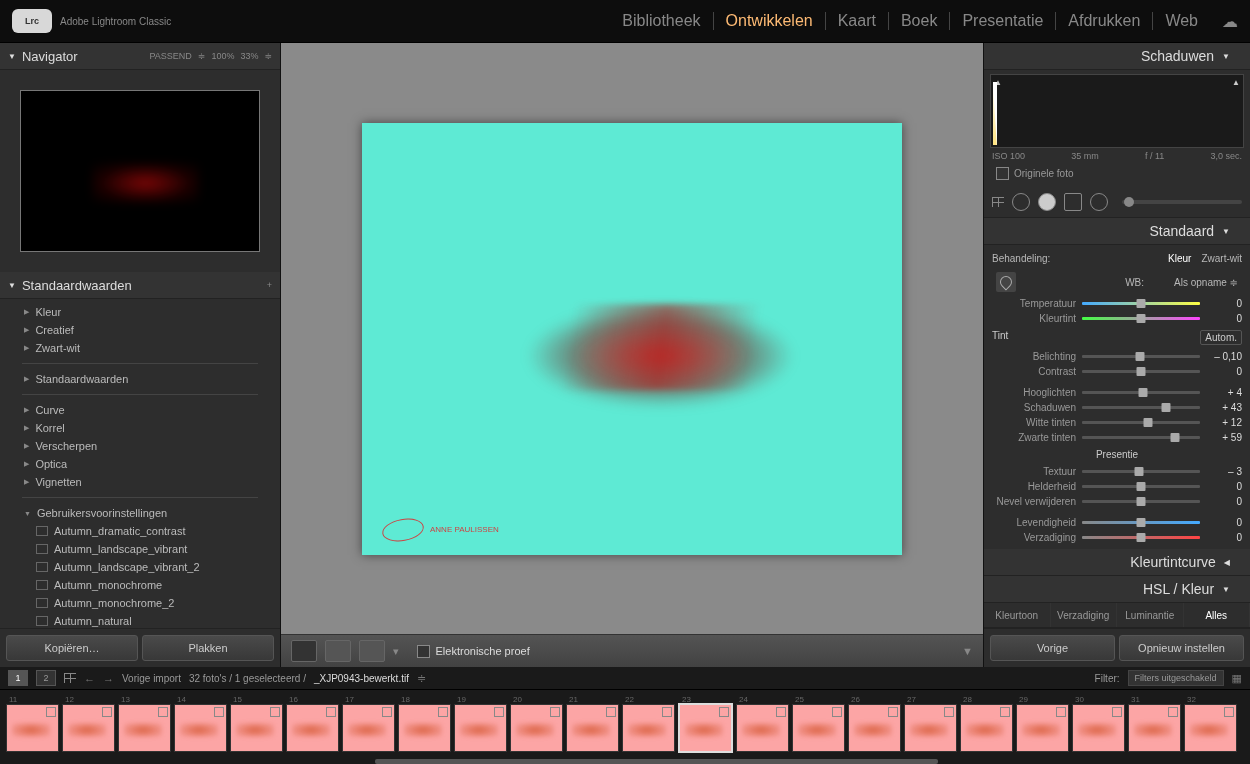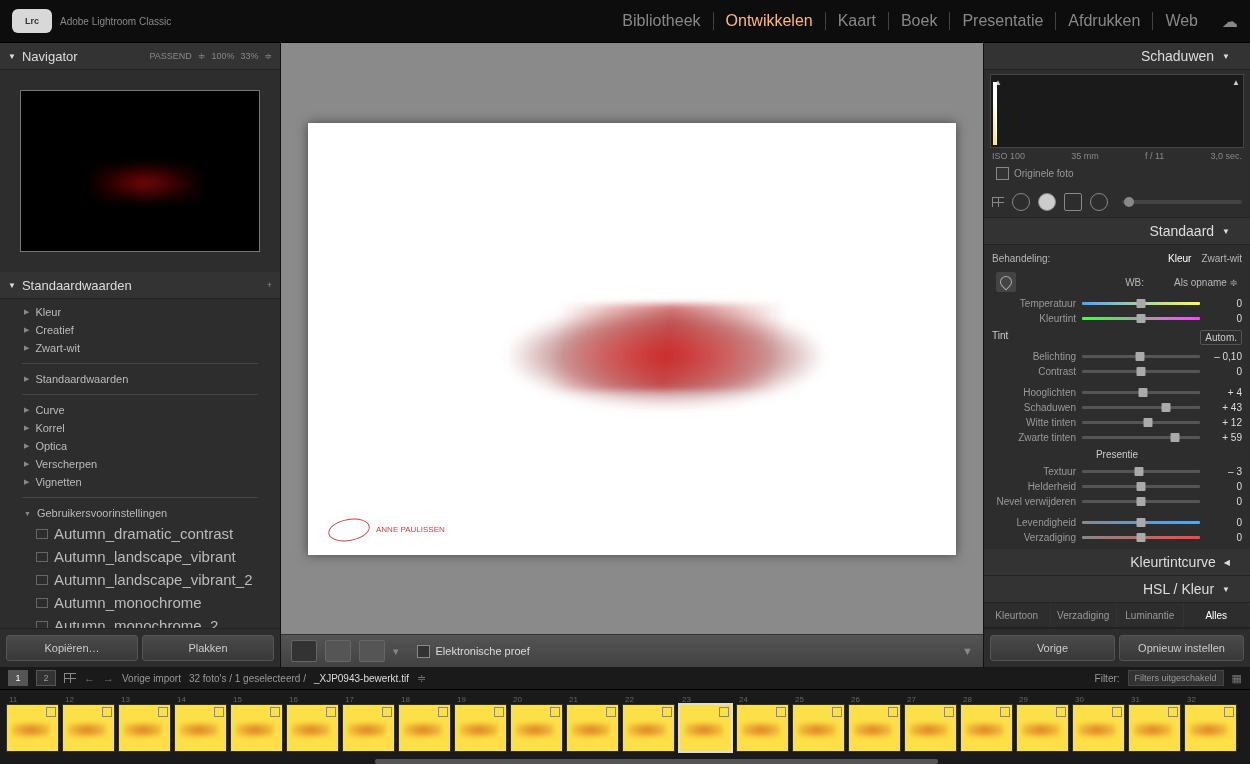--- a/index.html
+++ b/index.html
@@ -16,27 +16,27 @@
 .panel-head{height:26px;background:#333;display:flex;align-items:center;padding:0 8px;font-size:13px;color:#ddd;border-bottom:1px solid #222}
 .panel-head .tri{margin-right:6px;font-size:8px}
 .panel-head .extras{margin-left:auto;font-size:9px;color:#888;display:flex;gap:6px}
 .nav-preview{padding:20px 6px;display:flex;justify-content:center}
 .nav-img{width:238px;height:160px;border:1px solid #777;background:#000;position:relative}
 .car-shape{position:absolute;left:30%;top:45%;width:45%;height:25%;background:radial-gradient(ellipse at center,rgba(200,10,10,0.6),rgba(80,0,0,0.3) 60%,transparent);filter:blur(4px)}
 .presets{flex:1;overflow:hidden;padding:4px 8px}
 .preset-item{padding:3px 0 3px 16px;font-size:11px;color:#bbb;cursor:pointer;display:flex;align-items:center}
 .preset-item .arr{font-size:7px;margin-right:6px;color:#888}
 .preset-divider{border-top:1px solid #444;margin:6px 14px}
-.user-preset{padding:3px 0 3px 28px;font-size:15px;color:#bbb;display:flex;align-items:center;gap:6px}
+.user-preset{padding:3px 0 3px 28px;font-size:11px;color:#bbb;display:flex;align-items:center;gap:6px}
 .user-preset .ic{width:10px;height:8px;border:1px solid #666;display:inline-block}
 .btn-row{display:flex;gap:4px;padding:6px;border-top:1px solid #222}
 .btn{flex:1;height:24px;background:linear-gradient(#4a4a4a,#383838);border:1px solid #555;border-radius:3px;display:flex;align-items:center;justify-content:center;font-size:11px;color:#ccc;cursor:pointer}
 .center{flex:1;background:#8a8a8a;display:flex;flex-direction:column}
 .canvas{flex:1;display:flex;align-items:center;justify-content:center;padding:0 8px}
-.photo{width:648px;height:432px;background:#ffffff;position:relative;box-shadow:0 0 10px rgba(0,0,0,0.5)}
+.photo{width:540px;height:432px;background:#5eead4;position:relative;box-shadow:0 0 10px rgba(0,0,0,0.5)}
 .photo .car{position:absolute;left:25%;top:38%;width:55%;height:32%;background:radial-gradient(ellipse 60% 50% at 55% 50%,rgba(220,15,15,0.75),rgba(120,5,5,0.4) 50%,transparent 75%);filter:blur(6px)}
 .photo .car2{position:absolute;left:38%;top:42%;width:35%;height:20%;background:linear-gradient(90deg,transparent,rgba(180,10,10,0.5),transparent);filter:blur(3px);transform:skewX(-8deg)}
 .sig{position:absolute;left:20px;bottom:14px;color:#c44;font-size:8px;display:flex;align-items:center;gap:6px}
 .sig-mark{width:40px;height:20px;border:1px solid #c44;border-radius:50%;position:relative;transform:rotate(-10deg)}
 .toolbar{height:32px;background:linear-gradient(#545454,#424242);display:flex;align-items:center;padding:0 10px;gap:8px;border-top:1px solid #333}
 .tool-btn{width:24px;height:20px;background:#555;border:1px solid #666;border-radius:2px;cursor:pointer}
 .tool-btn.active{background:#333}
 .proof{display:flex;align-items:center;gap:6px;font-size:11px;color:#ddd;margin-left:10px}
 .proof-chk{width:11px;height:11px;border:1px solid #888;background:#333}
 .right{width:266px;background:#2d2d2d;border-left:1px solid #111;display:flex;flex-direction:column;overflow:hidden}
@@ -77,21 +77,21 @@
 .hsl-tabs span.active{color:#fff}
 .bottom{height:98px;background:#1a1a1a;display:flex;flex-direction:column}
 .info-row{height:22px;display:flex;align-items:center;padding:0 8px;font-size:10px;color:#999;border-bottom:1px solid #000;gap:8px}
 .info-row .pg{width:18px;height:14px;background:#333;border:1px solid #555;display:flex;align-items:center;justify-content:center;font-size:9px}
 .info-row .pg.active{background:#555;color:#fff}
 .info-row .ic2{font-size:11px;color:#777;cursor:pointer}
 .info-row .fname{color:#ddd}
 .info-row .filter-lbl{margin-left:auto}
 .info-row .filter-sel{background:#333;padding:2px 6px;border:1px solid #444;font-size:9px}
 .film{flex:1;display:flex;align-items:center;padding:0 6px;gap:3px;overflow:hidden;position:relative}
-.thumb{width:51px;height:46px;background:#fde047;border:1px solid #333;position:relative;flex-shrink:0;cursor:pointer}
+.thumb{width:51px;height:46px;background:#fca5a5;border:1px solid #333;position:relative;flex-shrink:0;cursor:pointer}
 .thumb.sel{border:2px solid #ddd}
 .thumb .num{position:absolute;top:-10px;left:2px;font-size:8px;color:#666}
 .thumb .badge{position:absolute;top:2px;right:2px;width:8px;height:8px;border:1px solid #888}
 .thumb .tc{position:absolute;left:10%;top:40%;width:75%;height:30%;background:radial-gradient(ellipse,rgba(200,60,10,0.6),transparent);filter:blur(2px)}
 .scrollbar{position:absolute;bottom:1px;left:30%;width:45%;height:5px;background:#555;border-radius:2px}
 .grid-ic{width:12px;height:10px;display:inline-block;position:relative;cursor:pointer}
 .grid-ic::before{content:"";position:absolute;inset:0;background:linear-gradient(#888 1px,transparent 1px) 0 0/100% 5px,linear-gradient(90deg,#888 1px,transparent 1px) 0 0/6px 100%}
 </style>
 </head>
 <body>
@@ -138,22 +138,22 @@
     </div>
     <div class="presets" id="presets">
         <div class="preset-item"><span class="arr">▶</span>Kleur</div>
         <div class="preset-item"><span class="arr">▶</span>Creatief</div>
         <div class="preset-item"><span class="arr">▶</span>Zwart-wit</div>
         <div class="preset-divider"></div>
         <div class="preset-item"><span class="arr">▶</span>Standaardwaarden</div>
         <div class="preset-divider"></div>
         <div class="preset-item"><span class="arr">▶</span>Curve</div>
         <div class="preset-item"><span class="arr">▶</span>Korrel</div>
+        <div class="preset-item"><span class="arr">▶</span>Verscherpen</div>
         <div class="preset-item"><span class="arr">▶</span>Optica</div>
-        <div class="preset-item"><span class="arr">▶</span>Verscherpen</div>
         <div class="preset-item"><span class="arr">▶</span>Vignetten</div>
         <div class="preset-divider"></div>
         <div class="preset-item"><span class="arr">▼</span>Gebruikersvoorinstellingen</div>
         <div class="user-preset"><span class="ic"></span>Autumn_dramatic_contrast</div>
         <div class="user-preset"><span class="ic"></span>Autumn_landscape_vibrant</div>
         <div class="user-preset"><span class="ic"></span>Autumn_landscape_vibrant_2</div>
         <div class="user-preset"><span class="ic"></span>Autumn_monochrome</div>
         <div class="user-preset"><span class="ic"></span>Autumn_monochrome_2</div>
         <div class="user-preset"><span class="ic"></span>Autumn_natural</div>
       </div>

